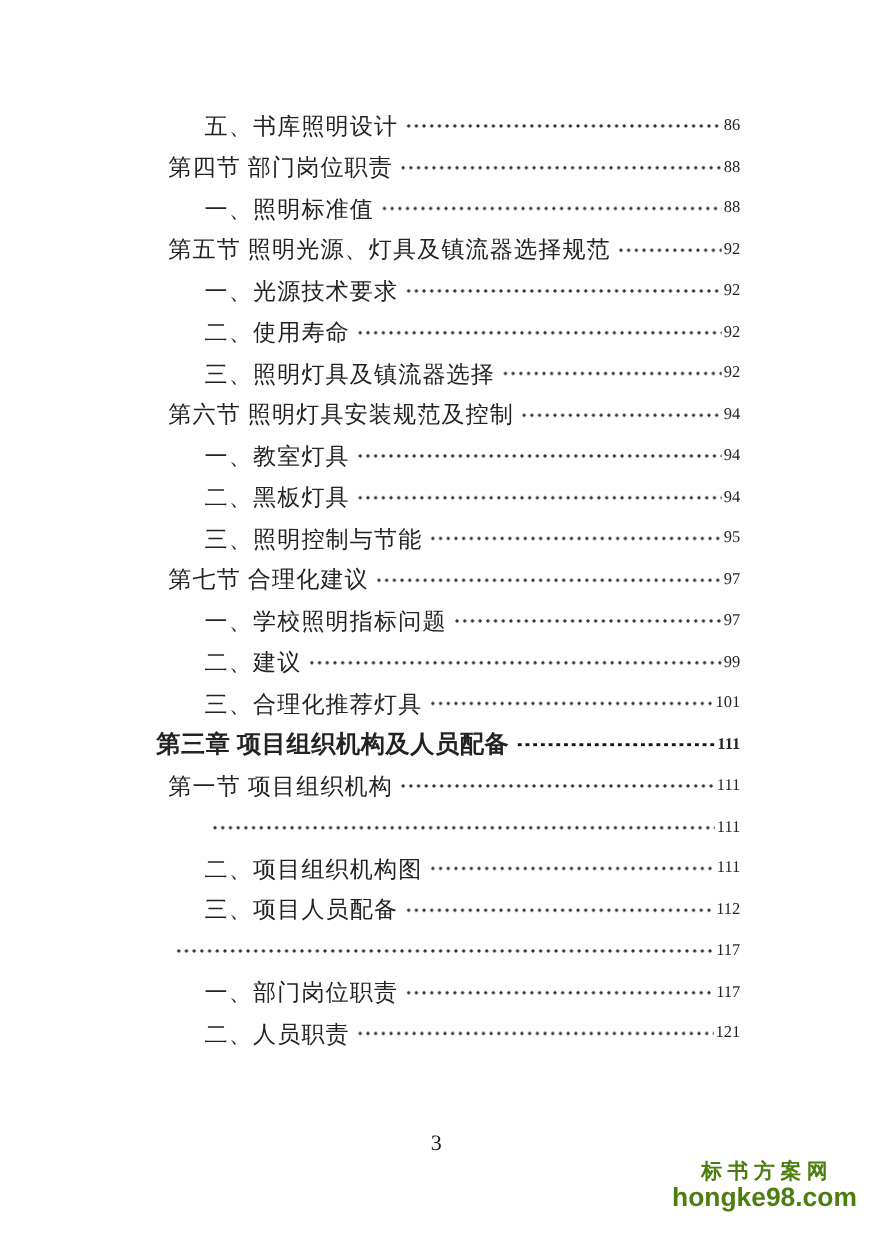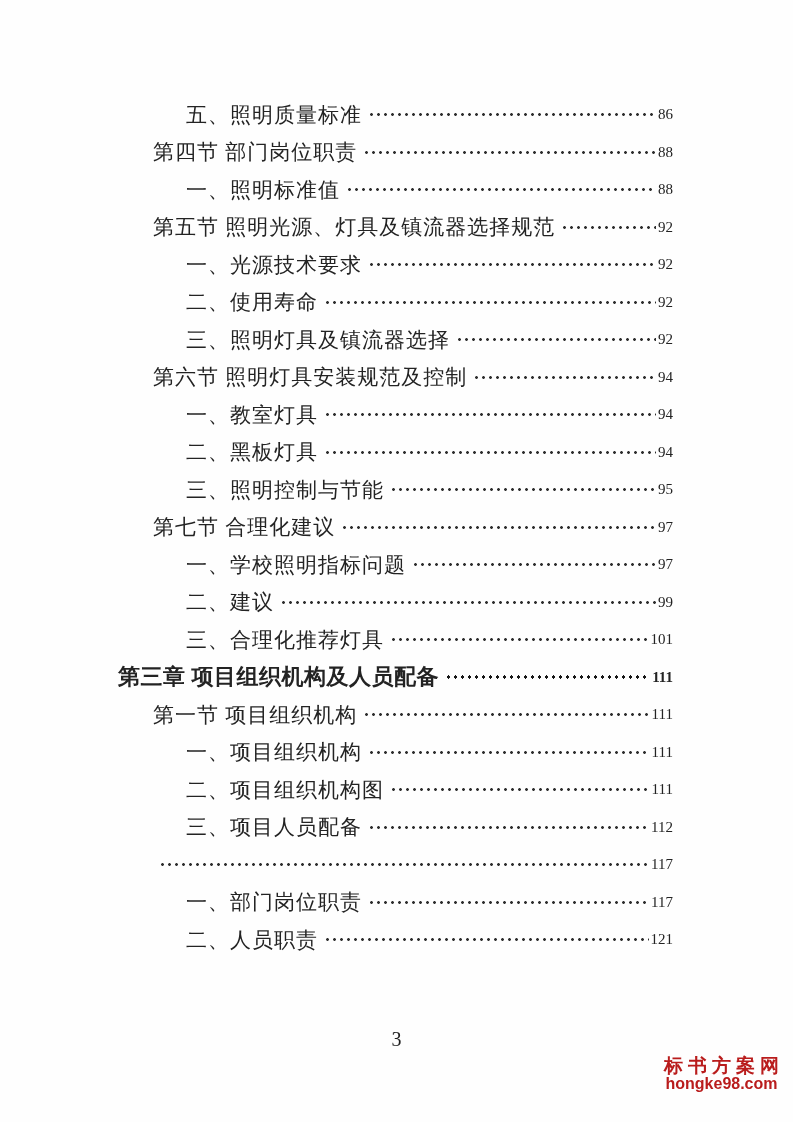--- a/index.html
+++ b/index.html
@@ -44,20 +44,21 @@
   }
   .toc-page {
     flex: 0 0 auto;
     letter-spacing: 0;
     font-size: 15px;
   }
   .level-chapter {
     font-weight: bold;
     font-size: 22px;
     letter-spacing: 0.5px;
+    margin-left: 24px;
   }
   .level-chapter .toc-leader {
     background-image: radial-gradient(circle, #161616 1.6px, rgba(0,0,0,0) 1.8px);
   }
   .level-section { padding-left: 35px; }
   .level-item    { padding-left: 68px; }
 
   .page-number {
     position: absolute;
     top: 1028px;
@@ -76,33 +77,33 @@
     color: #4a4a4a;
     line-height: 1.05;
   }
   .wm-name {
     font-size: 19px;
     font-weight: bold;
     letter-spacing: 5px;
     margin-right: -5px; 
   }
   .wm-url {
-    font-size: 16px;
+    font-size: 24px;
     font-weight: bold;
     letter-spacing: 0;
   }
 </style>
 </head>
 <body>
 
 <div class="page">
 
   <main class="toc">
       <div class="toc-row level-item">
-      <span class="toc-title">五、照明质量标准</span>
+      <span class="toc-title">五、书库照明设计</span>
       <span class="toc-leader"></span>
       <span class="toc-page">86</span>
     </div>
       <div class="toc-row level-section">
       <span class="toc-title">第四节 部门岗位职责</span>
       <span class="toc-leader"></span>
       <span class="toc-page">88</span>
     </div>
       <div class="toc-row level-item">
       <span class="toc-title">一、照明标准值</span>
@@ -173,21 +174,20 @@
       <span class="toc-title">第三章 项目组织机构及人员配备</span>
       <span class="toc-leader"></span>
       <span class="toc-page">111</span>
     </div>
       <div class="toc-row level-section">
       <span class="toc-title">第一节 项目组织机构</span>
       <span class="toc-leader"></span>
       <span class="toc-page">111</span>
     </div>
       <div class="toc-row level-item">
-      <span class="toc-title">一、项目组织机构</span>
       <span class="toc-leader"></span>
       <span class="toc-page">111</span>
     </div>
       <div class="toc-row level-item">
       <span class="toc-title">二、项目组织机构图</span>
       <span class="toc-leader"></span>
       <span class="toc-page">111</span>
     </div>
       <div class="toc-row level-item">
       <span class="toc-title">三、项目人员配备</span>
@@ -205,18 +205,18 @@
     </div>
       <div class="toc-row level-item">
       <span class="toc-title">二、人员职责</span>
       <span class="toc-leader"></span>
       <span class="toc-page">121</span>
     </div>
     </main>
 
   <div class="page-number">3</div>
 
-  <div class="watermark" style="color: #b91c1c;">
+  <div class="watermark" style="color: #4d7c0f;">
     <div class="wm-name">标书方案网</div>
     <div class="wm-url">hongke98.com</div>
   </div>
 
 </div>
 
 </body></html>

